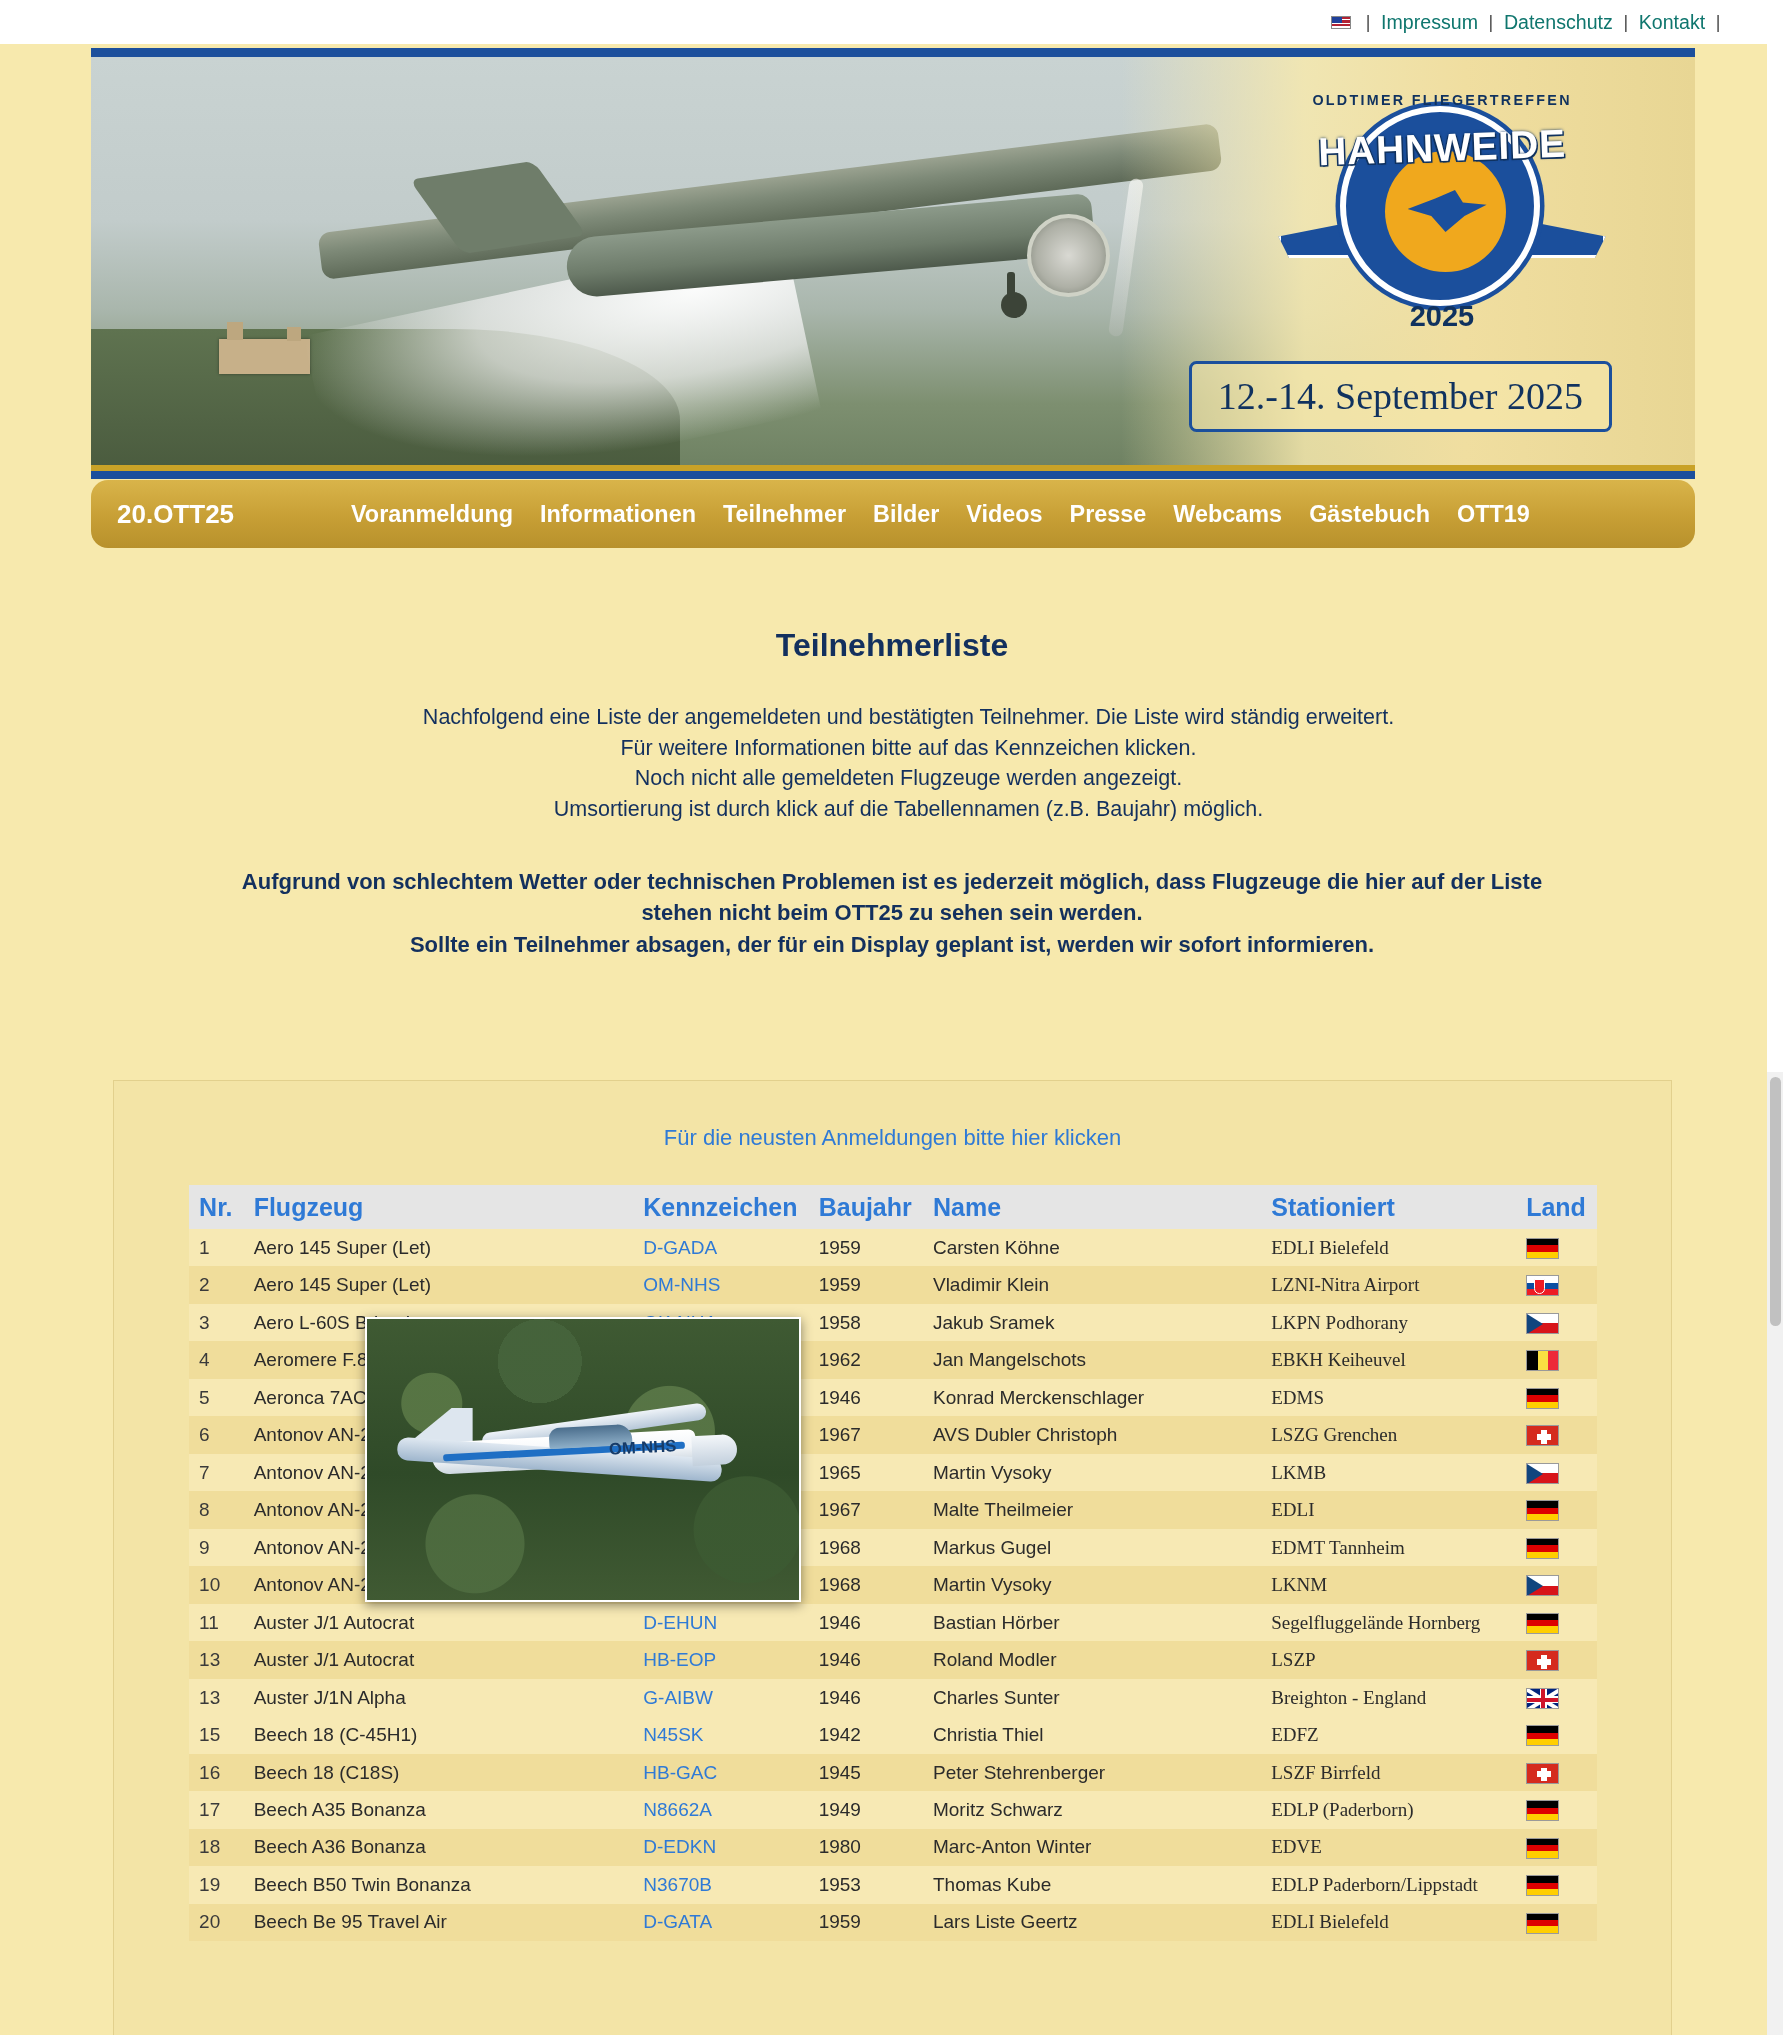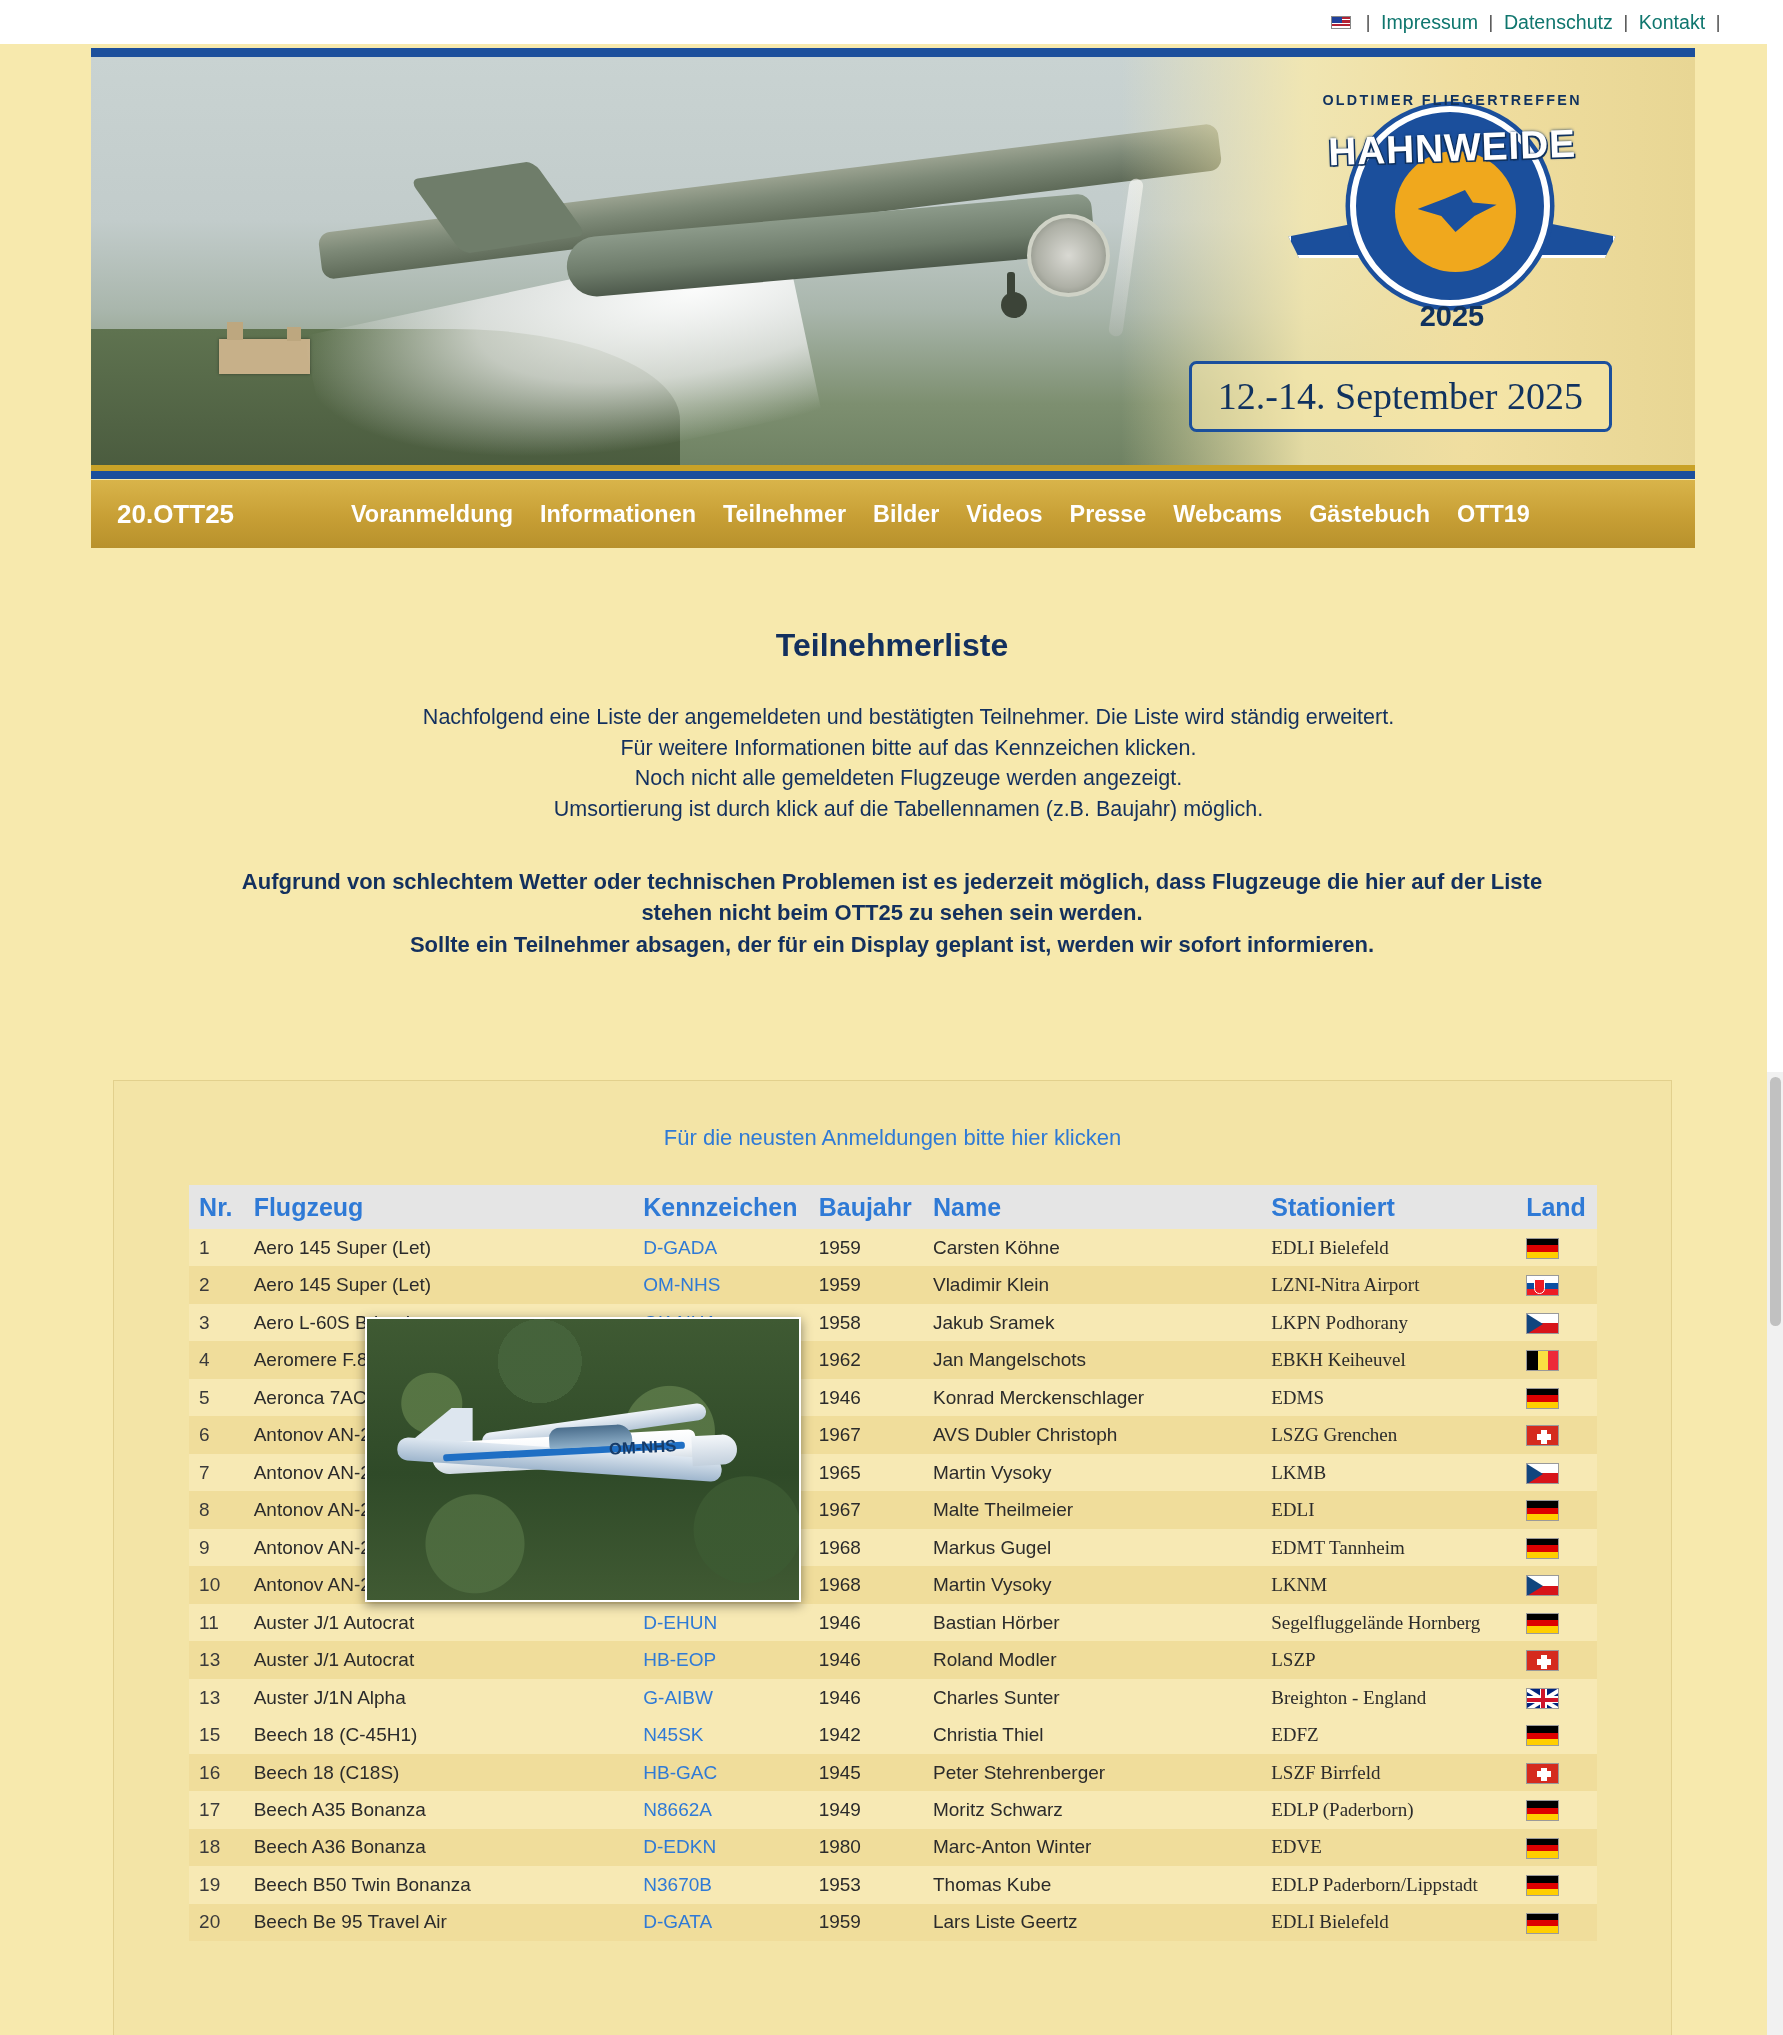--- a/index.html
+++ b/index.html
@@ -181,21 +181,21 @@
   }
   .plane .gear:before, .plane .gear:after {
     content: ""; position: absolute;
     background: #3c4438; border-radius: 50%;
   }
   .plane .gear:before { left: 0; top: 19.6px; width: 26px; height: 26px; }
   .plane .gear:after { left: 6px; top: 0; width: 7.5px; height: 26px; border-radius: 3px; }
 
   .logo {
     position: absolute;
-    right: 96px; top: 30px;
+    right: 106px; top: 30px;
     width: 294px; height: 257px;
   }
   .logo-circle {
     position: absolute;
     left: 45px; top: 19px;
     width: 200px; height: 200px;
     border-radius: 50%;
     background: #1b4f9c;
     border: 6px solid #ffffff;
     box-shadow: 0 0 0 4.5px #1b4f9c;
@@ -277,20 +277,21 @@
   }
 
   
   .nav {
     position: absolute;
     left: 91px; top: 480px;
     width: 1604px; height: 68px;
     background: linear-gradient(to bottom, #d9b44a 0%, #c79f35 55%, #b8912c 100%);
     display: flex;
     align-items: center;
+    border-radius: 17px;
   }
   .nav-brand {
     color: #ffffff;
     font-size: 26px;
     font-weight: bold;
     margin-left: 26px;
     width: 234px;
   }
   .nav-items {
     display: flex;

